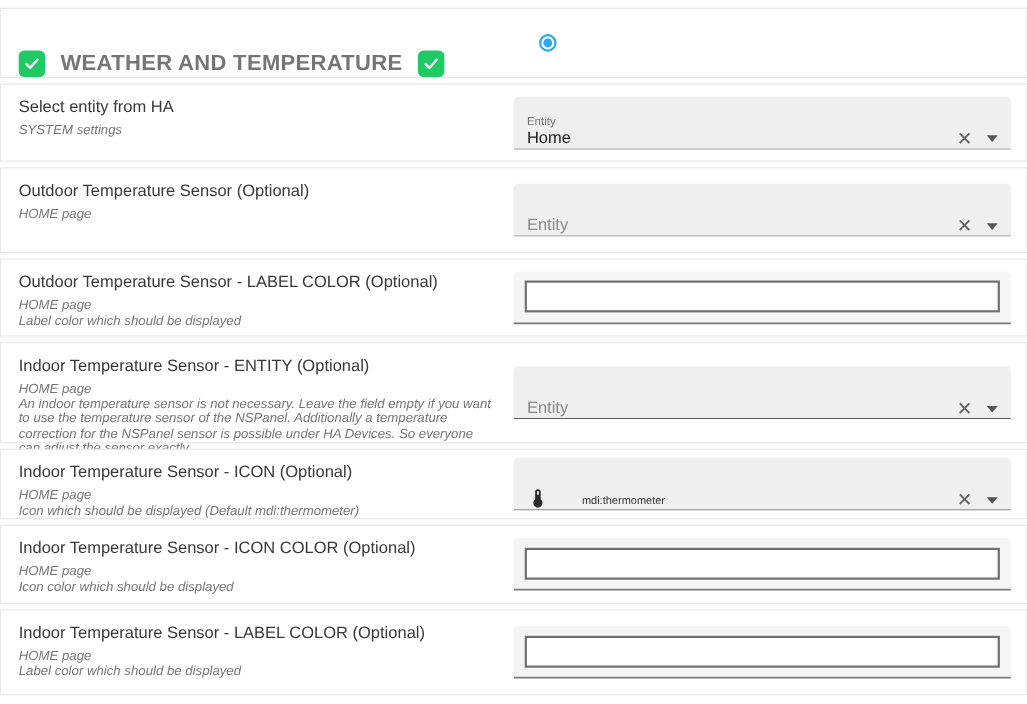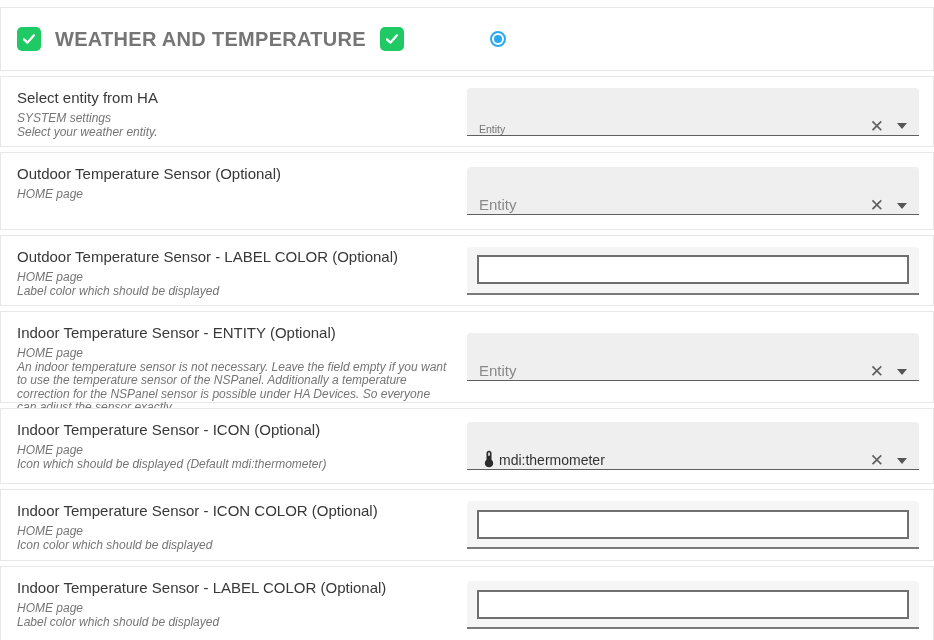--- a/index.html
+++ b/index.html
@@ -13,21 +13,21 @@
     background:#fff;
     border:1px solid #e7e7e7;
     margin:0 0 5px 0;
     box-sizing:border-box;
     position:relative;
     display:flex;
   }
   
   .header-card{
     height:64px;
-    align-items:center;
+    align-items:flex-end;
     padding-left:16px;
   }
   .checkbox{
     width:24px;height:24px;border-radius:5px;
     display:flex;align-items:center;justify-content:center;
     flex:0 0 auto;
   }
   .header-title{
     font-size:20px;font-weight:bold;color:#757575;
     margin:0 14px;letter-spacing:.3px;white-space:nowrap;
@@ -45,36 +45,36 @@
     flex:0 0 466px;box-sizing:border-box;
     padding:12px 16px 8px 16px;
   }
   .row .right{
     flex:1;display:flex;align-items:center;
     padding-right:14px;box-sizing:border-box;
   }
   .row-title{font-size:15px;color:#383838;line-height:18px;}
   .row-sub{margin-top:5px;font-size:12px;font-style:italic;color:#757575;line-height:13.5px;}
   .row-desc{font-size:12px;font-style:italic;color:#757575;line-height:13.5px;}
-  .h71{height:71px}.h78{height:78px}.h92{height:92px}.h64{height:76px}.h72{height:72px}
+  .h71{height:71px}.h78{height:78px}.h92{height:92px}.h64{height:64px}.h72{height:72px}
   .h78last{height:78px;margin-bottom:0;}
   
   .select{
     flex:1;height:48px;background:#efefef;
     border-radius:4px 4px 0 0;
     border-bottom:1px solid #5f5f5f;
     display:flex;align-items:flex-end;
     padding:0 12px;box-sizing:border-box;
     cursor:pointer;
   }
   .sel-text{flex:1;overflow:hidden;}
   .sel-label{font-size:10.5px;color:#757575;line-height:12px;}
   .sel-value{font-size:15px;color:#212121;line-height:18px;}
   .sel-placeholder{font-size:15px;color:#8a8a8a;}
-  .sel-valtext{font-size:14px;color:#333;margin-left:0;}
+  .sel-valtext{font-size:10px;color:#333;margin-left:30px;}
   .sel-icons{display:flex;align-items:center;gap:13px;flex:0 0 auto;}
   .x-icon{font-size:17px;color:#616161;line-height:17px;cursor:pointer;}
   .caret{
     width:0;height:0;cursor:pointer;
     border-left:5px solid transparent;border-right:5px solid transparent;
     border-top:6px solid #555;
   }
   .therm{flex:0 0 auto;display:flex;align-items:center;}
   
   .inputpanel{
@@ -110,26 +110,26 @@
     </span>
     <span class="radio" style="border-color:#29a9f2">
       <span class="dot" style="background:#29a9f2"></span>
     </span>
   </div>
 
   <div class="card row h71">
     <div class="left">
       <div class="row-title">Select entity from HA</div>
       <div class="row-sub">SYSTEM settings</div>
-      <div class="row-desc">Select your weather entity.</div>
     </div>
     <div class="right">
       <div class="select">
         <div class="sel-text">
           <div class="sel-label">Entity</div>
+          <div class="sel-value">Home</div>
         </div>
         <div class="sel-icons">
           <span class="x-icon">✕</span>
           <span class="caret"></span>
         </div>
       </div>
     </div>
   </div>
 
   <div class="card row h78">

